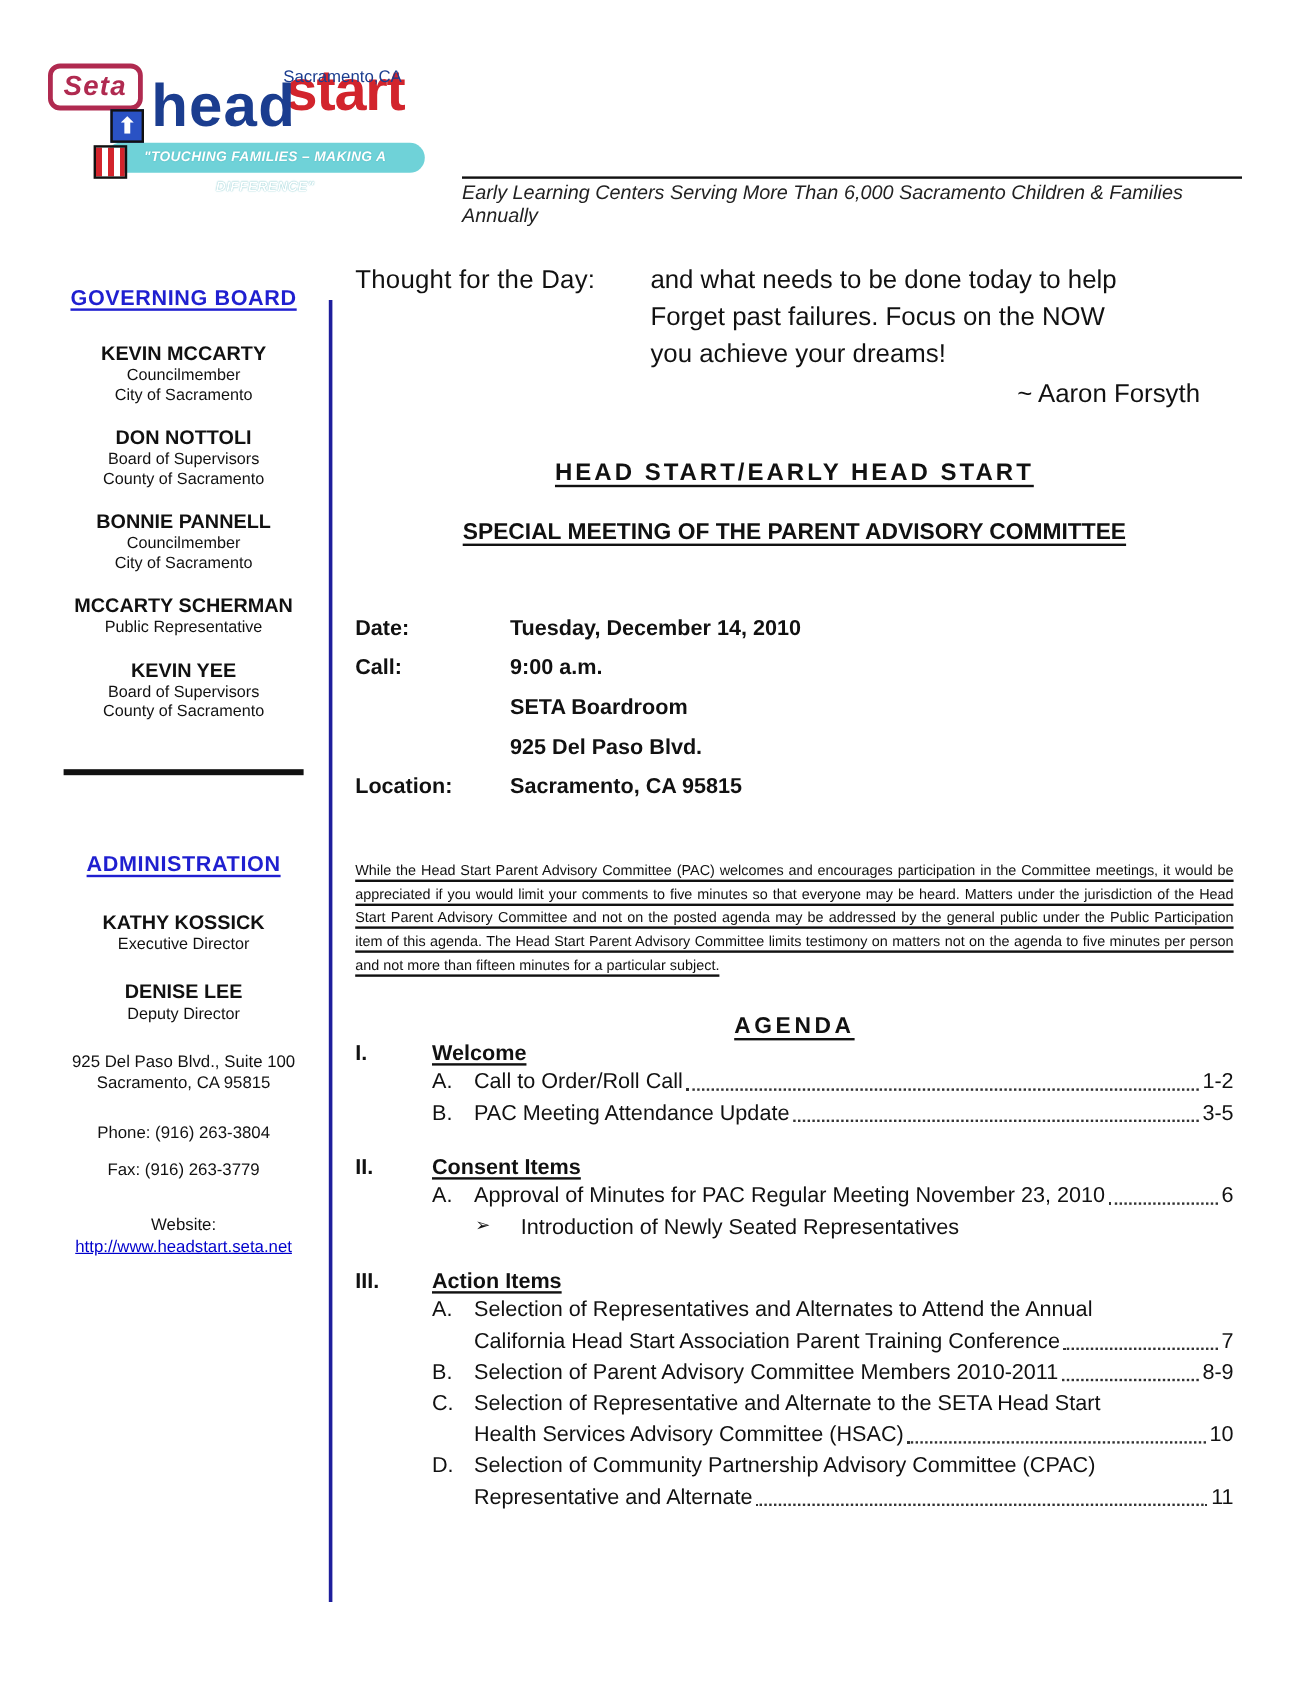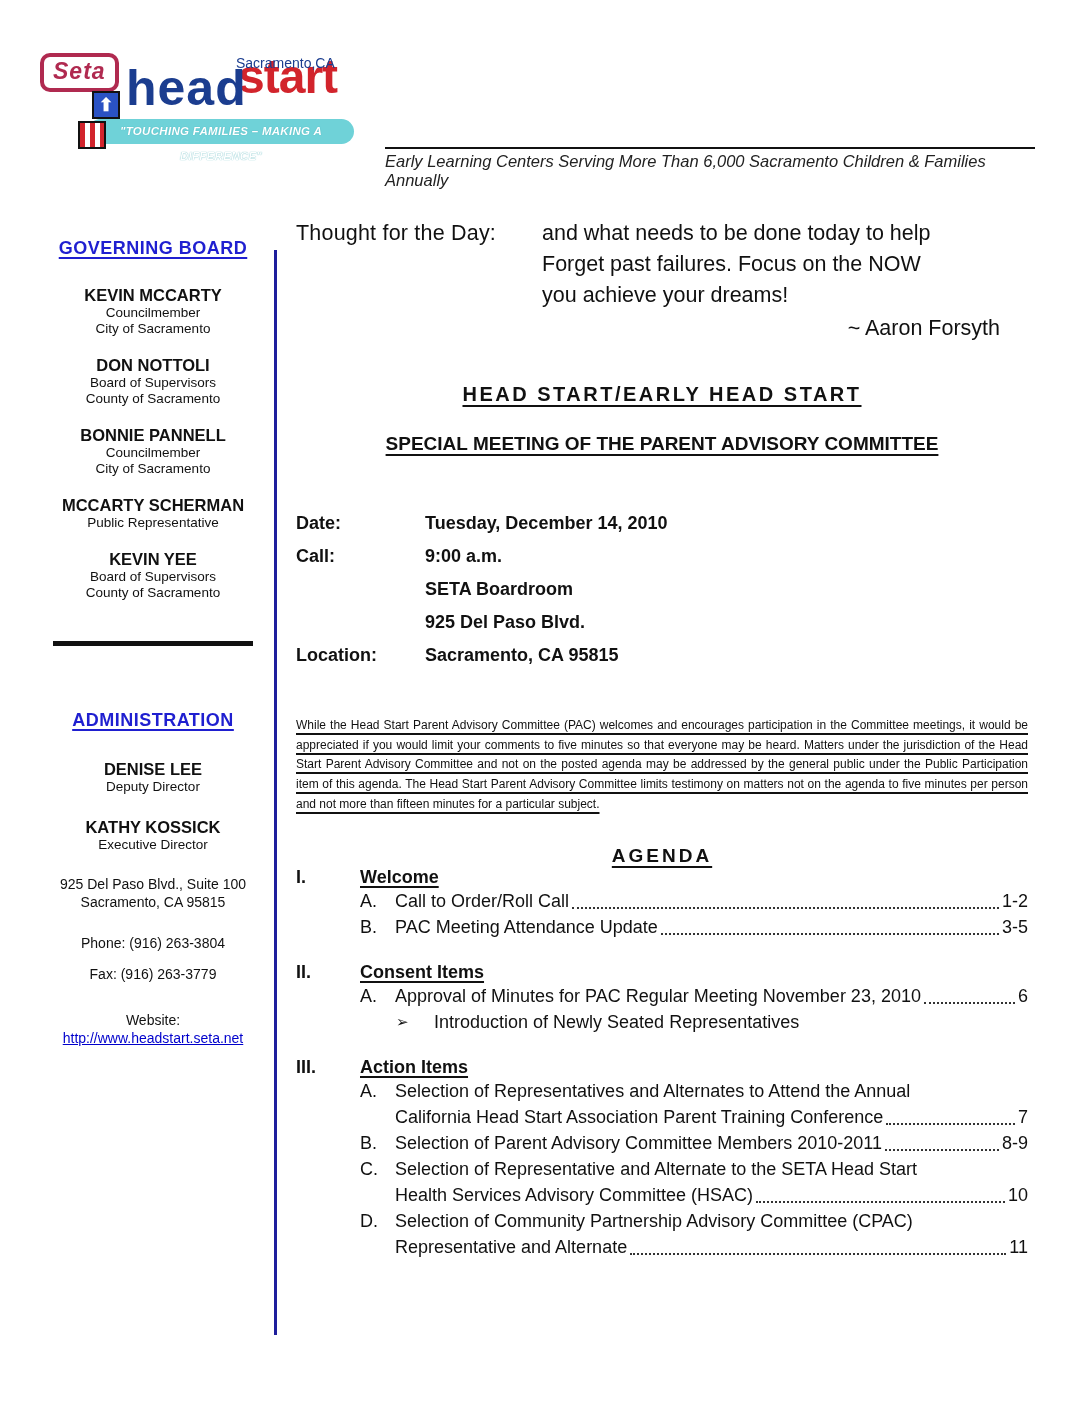--- a/index.html
+++ b/index.html
@@ -201,26 +201,26 @@
         <div class="member-role">Board of Supervisors</div>
         <div class="member-role">County of Sacramento</div>
       </div>
     </div>
 
   <div class="sidebar-divider"></div>
 
   <div class="sidebar-heading">ADMINISTRATION</div>
   <div class="admin-members" id="admin-members">
       <div class="member">
+        <div class="member-name">KATHY KOSSICK</div>
+        <div class="member-role">Executive Director</div>
+      </div>
+      <div class="member">
         <div class="member-name">DENISE LEE</div>
         <div class="member-role">Deputy Director</div>
-      </div>
-      <div class="member">
-        <div class="member-name">KATHY KOSSICK</div>
-        <div class="member-role">Executive Director</div>
       </div>
     </div>
 
   <div class="contact">
     <div>925 Del Paso Blvd., Suite 100</div>
     <div>Sacramento, CA 95815</div>
     <div class="contact-phone">Phone: (916) 263-3804</div>
     <div class="contact-fax">Fax: (916) 263-3779</div>
     <div class="contact-weblabel">Website:</div>
     <div><a href="#" class="contact-link">http://www.headstart.seta.net</a></div>

